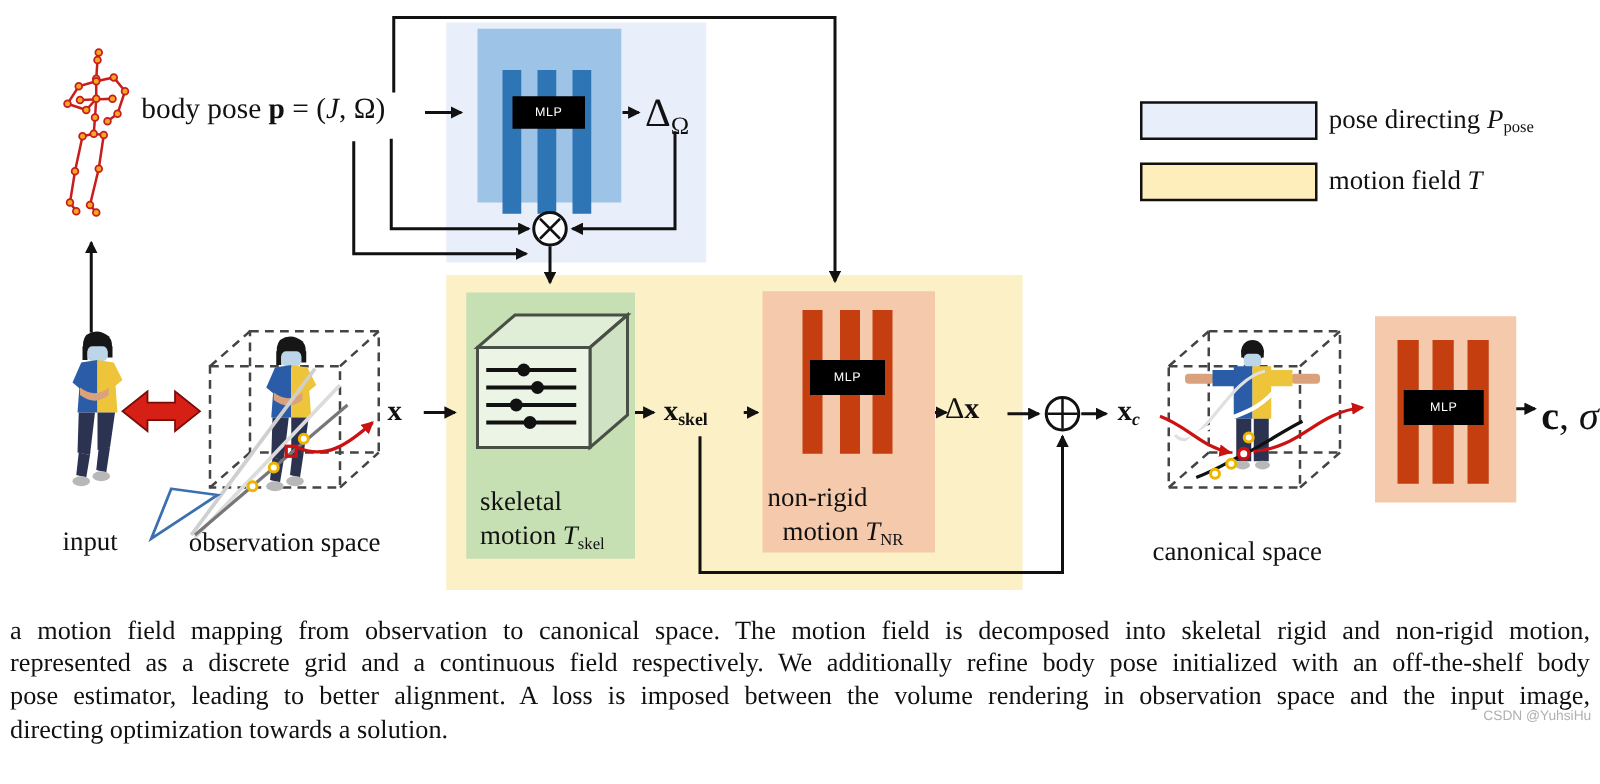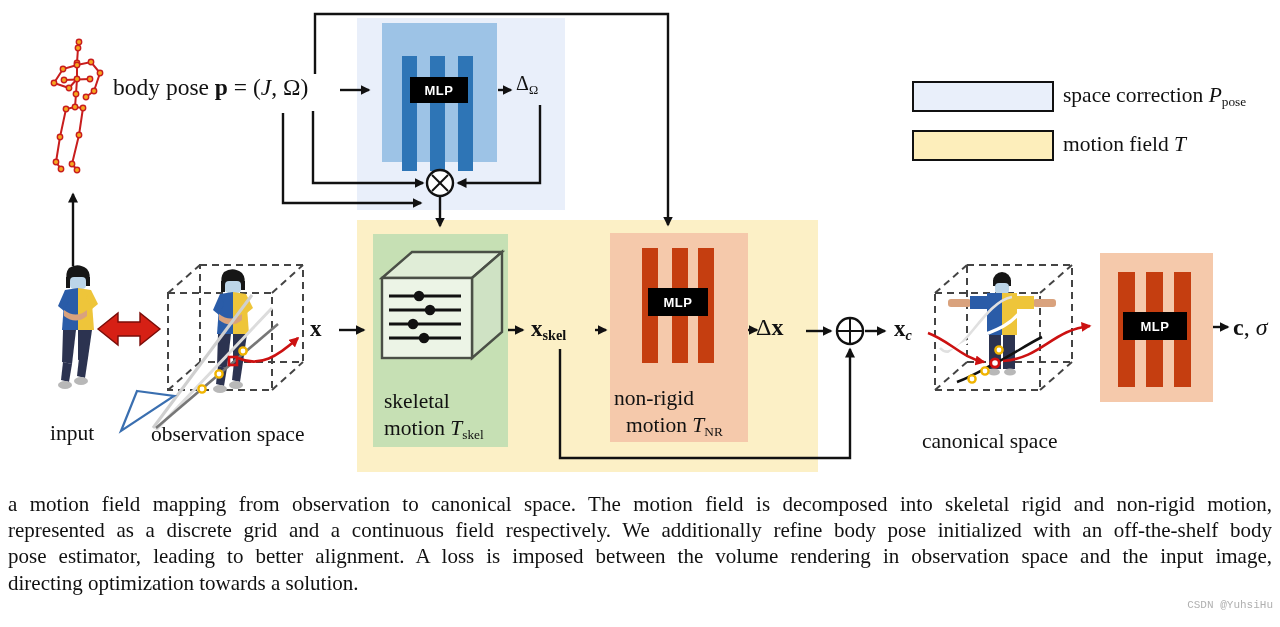--- a/index.html
+++ b/index.html
@@ -16,41 +16,41 @@
   .pose-region{left:357px;top:18px;width:208px;height:192px;background:var(--c-pose-region-bg,#e9effa);}
   .pose-inner{left:382px;top:23px;width:115px;height:139px;background:var(--c-pose-inner-bg,#9dc3e6);}
   .bar{position:absolute;}
   .pose-bar{width:15px;height:115px;top:33px;background:var(--c-pose-bar,#2e75b6);}
   .motion-region{left:357px;top:220px;width:461px;height:252px;background:var(--c-motion-field-bg,#fcf0c6);}
   .skeletal-box{left:373px;top:234px;width:135px;height:213px;background:var(--c-skeletal-bg,#c6e0b4);}
   .nonrigid-box{left:610px;top:233px;width:138px;height:209px;background:var(--c-nonrigid-bg,#f5c9ab);}
   .canon-box{left:1100px;top:253px;width:113px;height:149px;background:var(--c-nonrigid-bg,#f5c9ab);}
   .red-bar{width:16px;height:115px;background:var(--c-mlp-bar,#c53e10);}
   .mlp-chip{background:var(--c-mlp-chip-bg,#000);color:var(--c-mlp-chip-text,#fff);
-    font-family:"Liberation Sans","DejaVu Sans",sans-serif;font-weight:700;font-size:13px;
+    font-family:"Liberation Sans","DejaVu Sans",sans-serif;font-weight:400;font-size:10px;
     display:flex;align-items:center;justify-content:center;letter-spacing:.5px;z-index:4;}
   
   .legend-swatch{width:138px;height:27px;border:2.5px solid #111;}
   .legend-pose{left:912px;top:81px;background:var(--c-pose-region-bg,#e9effa);}
   .legend-motion{left:912px;top:130px;background:var(--c-legend-motion-bg,#fdeebb);}
   
   .lbl{white-space:nowrap;z-index:6;}
   .f21{font-size:21.5px;}
   .sym{font-size:23px;font-weight:bold;}
   .sg-r{font-style:normal;margin-top:20px;}
   .sg-b{font-weight:bold;}
   .sg-i{font-style:italic;}
   .sg-sub{font-size:.62em;vertical-align:-0.3em;}
   .sg-subi{font-size:.62em;vertical-align:-0.3em;font-style:italic;}
   svg.overlay{position:absolute;left:0;top:0;z-index:5;pointer-events:none;}
   
   #caption{left:8px;top:491px;width:1264px;font-size:21px;line-height:26.2px;z-index:6;}
   .cap-line{text-align:justify;text-align-last:justify;}
   .cap-last{text-align:center;text-align-last:left;}
-  #watermark{right:7px;top:599px;font-family:Liberation Mono, monospace;
+  #watermark{right:7px;top:567px;font-family:Liberation Sans, sans-serif;
     font-size:11px;color:var(--c-watermark-gray,#b0b0b0);z-index:7;}
 </style>
 </head>
 <body>
 
 <div id="stage">
 
   <div class="abs pose-region"></div>
   <div class="abs pose-inner">
     <div class="bar pose-bar" style="left:20px"></div>
@@ -70,21 +70,21 @@
 
   <div class="abs canon-box">
     <div class="bar red-bar" style="left:18px;top:19px;width:17px"></div>
     <div class="bar red-bar" style="left:46px;top:19px;width:17px"></div>
     <div class="bar red-bar" style="left:74px;top:19px;width:17px"></div>
   </div>
   <div class="abs mlp-chip" style="left:1123px;top:312px;width:64px;height:28px">MLP</div>
 
   <div class="abs legend-swatch legend-pose"></div>
   <div class="abs legend-swatch legend-motion"></div>
-  <div class="abs lbl f21" style="left:1063px;top:83px"><span class="sg-r">space correction </span><span class="sg-i">P</span><span class="sg-sub">pose</span></div>
+  <div class="abs lbl f21" style="left:1063px;top:83px"><span class="sg-r">pose directing </span><span class="sg-i">P</span><span class="sg-sub">pose</span></div>
   <div class="abs lbl f21" style="left:1063px;top:132px"><span class="sg-r">motion field </span><span class="sg-i">T</span></div>
 
   <svg class="overlay" width="1280" height="485" viewBox="0 0 1280 485">
     <defs>
       <marker id="ab" markerWidth="11" markerHeight="10" refX="8.5" refY="5" orient="auto" markerUnits="userSpaceOnUse">
         <path d="M0,0 L10,5 L0,10 Z" fill="#111"></path>
       </marker>
       <marker id="ar" markerWidth="11" markerHeight="10" refX="8.5" refY="5" orient="auto" markerUnits="userSpaceOnUse">
         <path d="M0,0 L10,5 L0,10 Z" fill="#cc1111"></path>
       </marker>
@@ -243,27 +243,27 @@
       <line x1="448" y1="175" x2="432" y2="191" stroke="#111" stroke-width="2"></line>
     </g>
     <g>
       <circle cx="850" cy="331" r="13" fill="#fff" stroke="#111" stroke-width="2.4"></circle>
       <line x1="850" y1="319" x2="850" y2="343" stroke="#111" stroke-width="2"></line>
       <line x1="838" y1="331" x2="862" y2="331" stroke="#111" stroke-width="2"></line>
     </g>
   </svg>
 
   <div class="abs lbl" style="left:113px;top:74px;font-size:23.5px"><span class="sg-r">body pose </span><span class="sg-b">p</span><span class="sg-r"> = (</span><span class="sg-i">J</span><span class="sg-r">, Ω)</span></div>
-  <div class="abs lbl" style="left:516px;top:72px;font-size:20px"><span class="sg-r">Δ</span><span class="sg-sub">Ω</span></div>
+  <div class="abs lbl" style="left:516px;top:72px;font-size:32px"><span class="sg-r">Δ</span><span class="sg-sub">Ω</span></div>
 
   <div class="abs lbl sym" style="left:310px;top:316px"><span class="sg-b">x</span></div>
   <div class="abs lbl sym" style="left:531px;top:316px"><span class="sg-b">x</span><span class="sg-sub">skel</span></div>
   <div class="abs lbl" style="left:756px;top:314px;font-size:24px"><span class="sg-r">Δ</span><span class="sg-b">x</span></div>
   <div class="abs lbl sym" style="left:894px;top:316px"><span class="sg-b">x</span><span class="sg-subi">c</span></div>
-  <div class="abs lbl" style="left:1233px;top:314px;font-size:24px"><span class="sg-b">c</span><span class="sg-r">, </span><span class="sg-i">σ</span></div>
+  <div class="abs lbl" style="left:1233px;top:314px;font-size:32px"><span class="sg-b">c</span><span class="sg-r">, </span><span class="sg-i">σ</span></div>
 
   <div class="abs lbl f21" style="left:384px;top:388px;line-height:27px">
     <div>skeletal</div>
     <div><span class="sg-r">motion  </span><span class="sg-i">T</span><span class="sg-sub">skel</span></div>
   </div>
   <div class="abs lbl f21" style="left:614px;top:385px;line-height:27px">
     <div>non-rigid</div>
     <div style="margin-left:12px"><span class="sg-r">motion  </span><span class="sg-i">T</span><span class="sg-sub">NR</span></div>
   </div>
 

